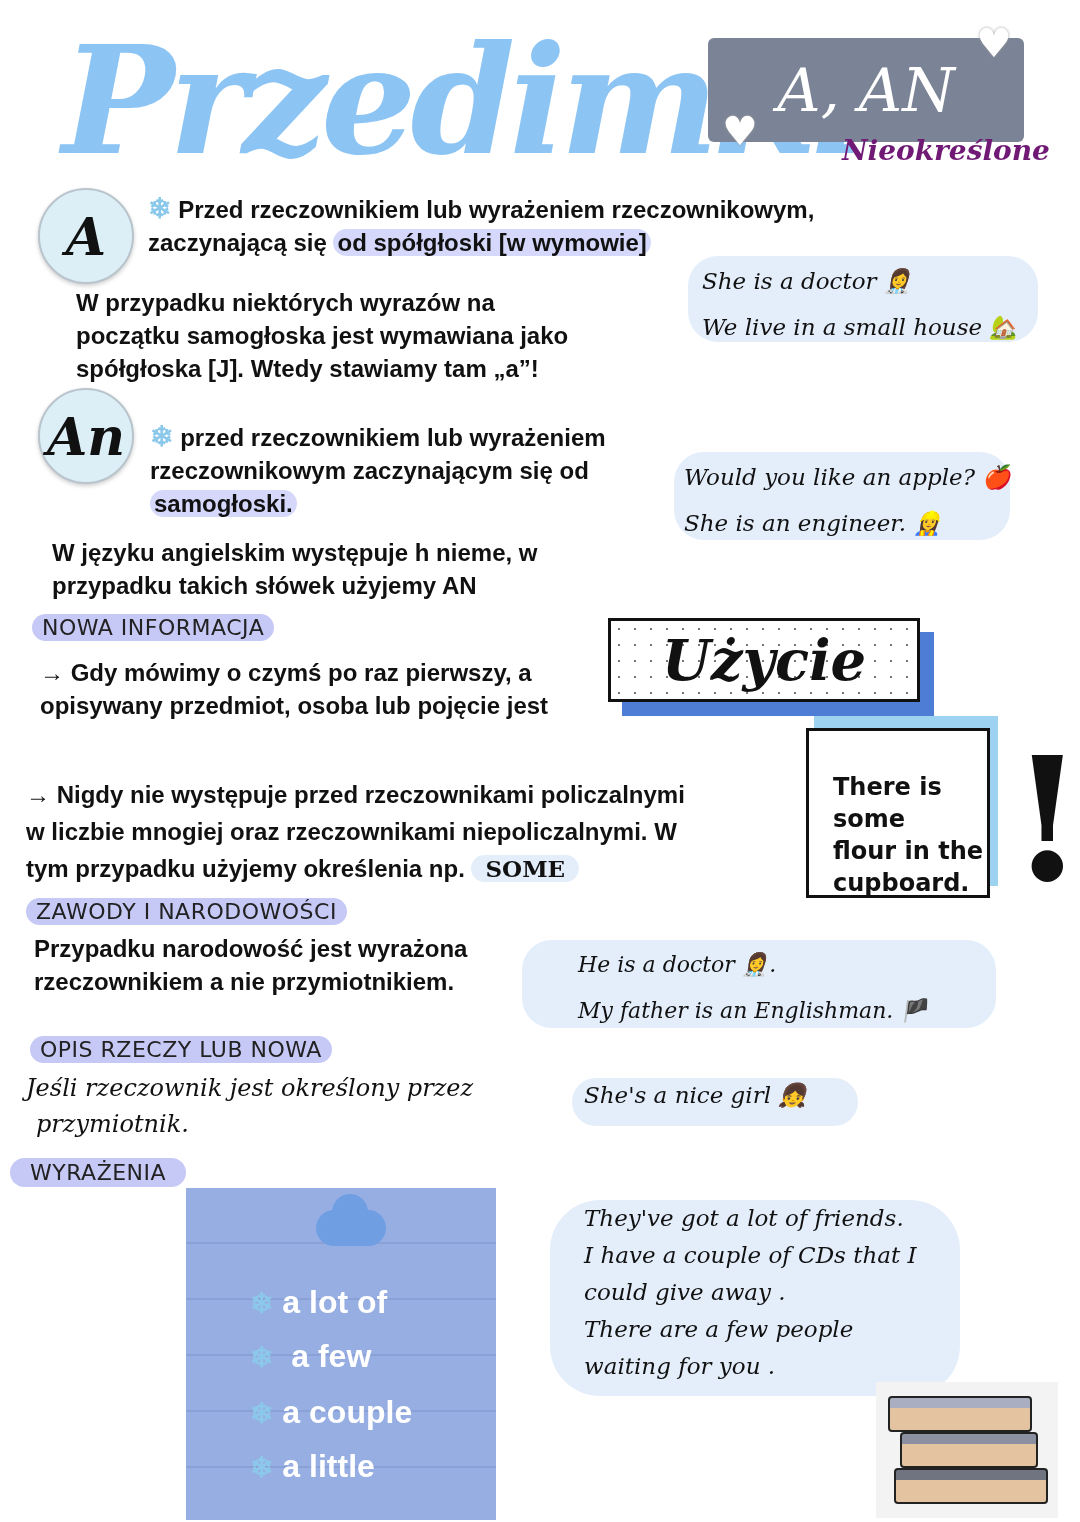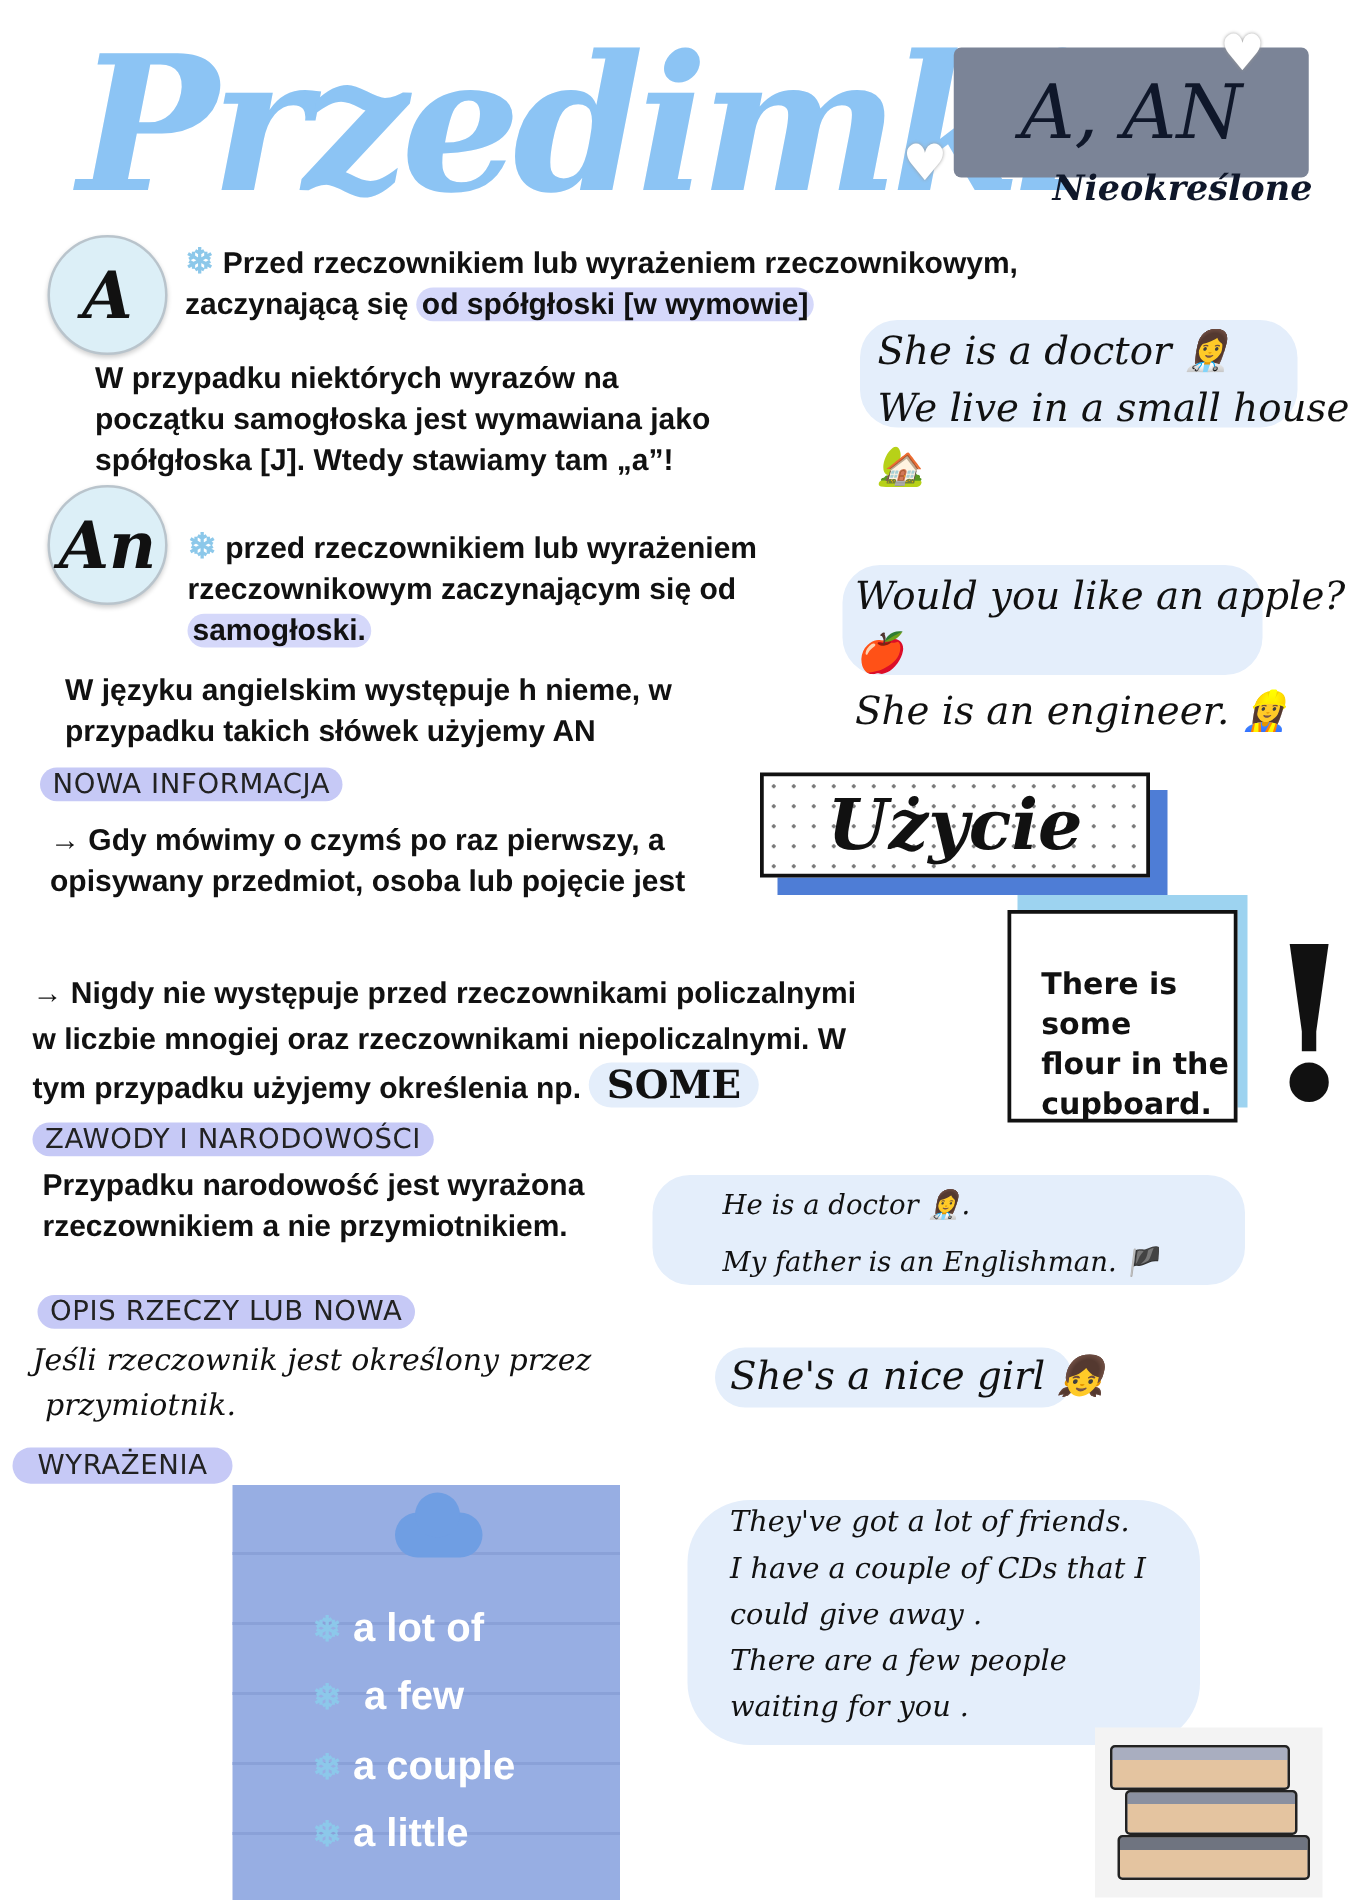--- a/index.html
+++ b/index.html
@@ -1,34 +1,34 @@
 <!DOCTYPE html>
 <html><head>
 <meta charset="utf-8">
 <style>
   html, body { margin: 0; padding: 0; background: #ffffff; }
   body { width: 1080px; height: 1522px; position: relative; overflow: hidden;
          font-family: "DejaVu Sans", sans-serif; color: #111; }
   .abs { position: absolute; }
   .title { left: 62px; top: 10px; font-family: "DejaVu Serif", serif; font-style: italic; font-weight: bold;
            font-size: 150px; line-height: 180px; color: #8cc4f4; letter-spacing: -6px; }
-  .badge { left: 763px; top: 38px; width: 284px; height: 104px; background: #7b8497; border-radius: 6px;
-           color: #0f172a; font-family: "DejaVu Serif", serif; font-style: italic; font-size: 60px;
+  .badge { left: 708px; top: 38px; width: 316px; height: 104px; background: #7b8497; border-radius: 6px;
+           color: #ffffff; font-family: "DejaVu Serif", serif; font-style: italic; font-size: 60px;
            display: flex; align-items: center; justify-content: center; }
   .heart { color: #fff; font-size: 40px; text-shadow: 0 0 3px #999; }
   .sub { left: 842px; top: 134px; font-family: "DejaVu Serif", serif; font-style: italic; font-weight: bold;
-         font-size: 28px; color: #0f172a; }
+         font-size: 28px; color: #701a75; }
   .circle { width: 92px; height: 92px; border-radius: 50%; background: #dceff7; border: 2px solid #b9c4cc;
             box-shadow: 0 2px 4px rgba(0,0,0,.2); display: flex; align-items: center; justify-content: center;
             font-family: "DejaVu Serif", serif; font-style: italic; font-weight: bold; font-size: 52px; }
   .body-text { font-family: "Liberation Sans Narrow", "Liberation Sans", sans-serif; font-weight: bold;
                font-size: 24px; line-height: 33px; color: #111; }
   .snow { color: #8cc8ea; font-size: 28px; }
   .hl { background: #d5d8fa; border-radius: 14px; padding: 0 4px; }
-  .hand { font-family: "DejaVu Serif", serif; font-style: italic; font-size: 31px; color: #111; }
+  .hand { font-family: "DejaVu Serif", serif; font-style: italic; font-size: 23px; color: #111; }
   .cloud { background: #e4eefb; border-radius: 30px; }
   .label { font-family: "DejaVu Sans", sans-serif; font-size: 22px; letter-spacing: 0.5px; color: #222;
            background: #c6c9f6; border-radius: 16px; padding: 1px 10px; }
   .uzycie { left: 608px; top: 618px; width: 306px; height: 78px; border: 3px solid #111;
             background-color: #fff;
             background-image: radial-gradient(#777 1.3px, transparent 1.5px); background-size: 16px 16px;
             box-shadow: 14px 14px 0 #4e7dd6; display:flex; align-items:center; justify-content:center;
             font-family: "DejaVu Serif", serif; font-style: italic; font-weight: bold; font-size: 56px; }
   .note { left: 806px; top: 728px; width: 184px; height: 170px; background: #fff; border: 3px solid #111;
           box-shadow: 8px -12px 0 #9dd3f0; padding: 40px 0 0 24px; box-sizing: border-box;

